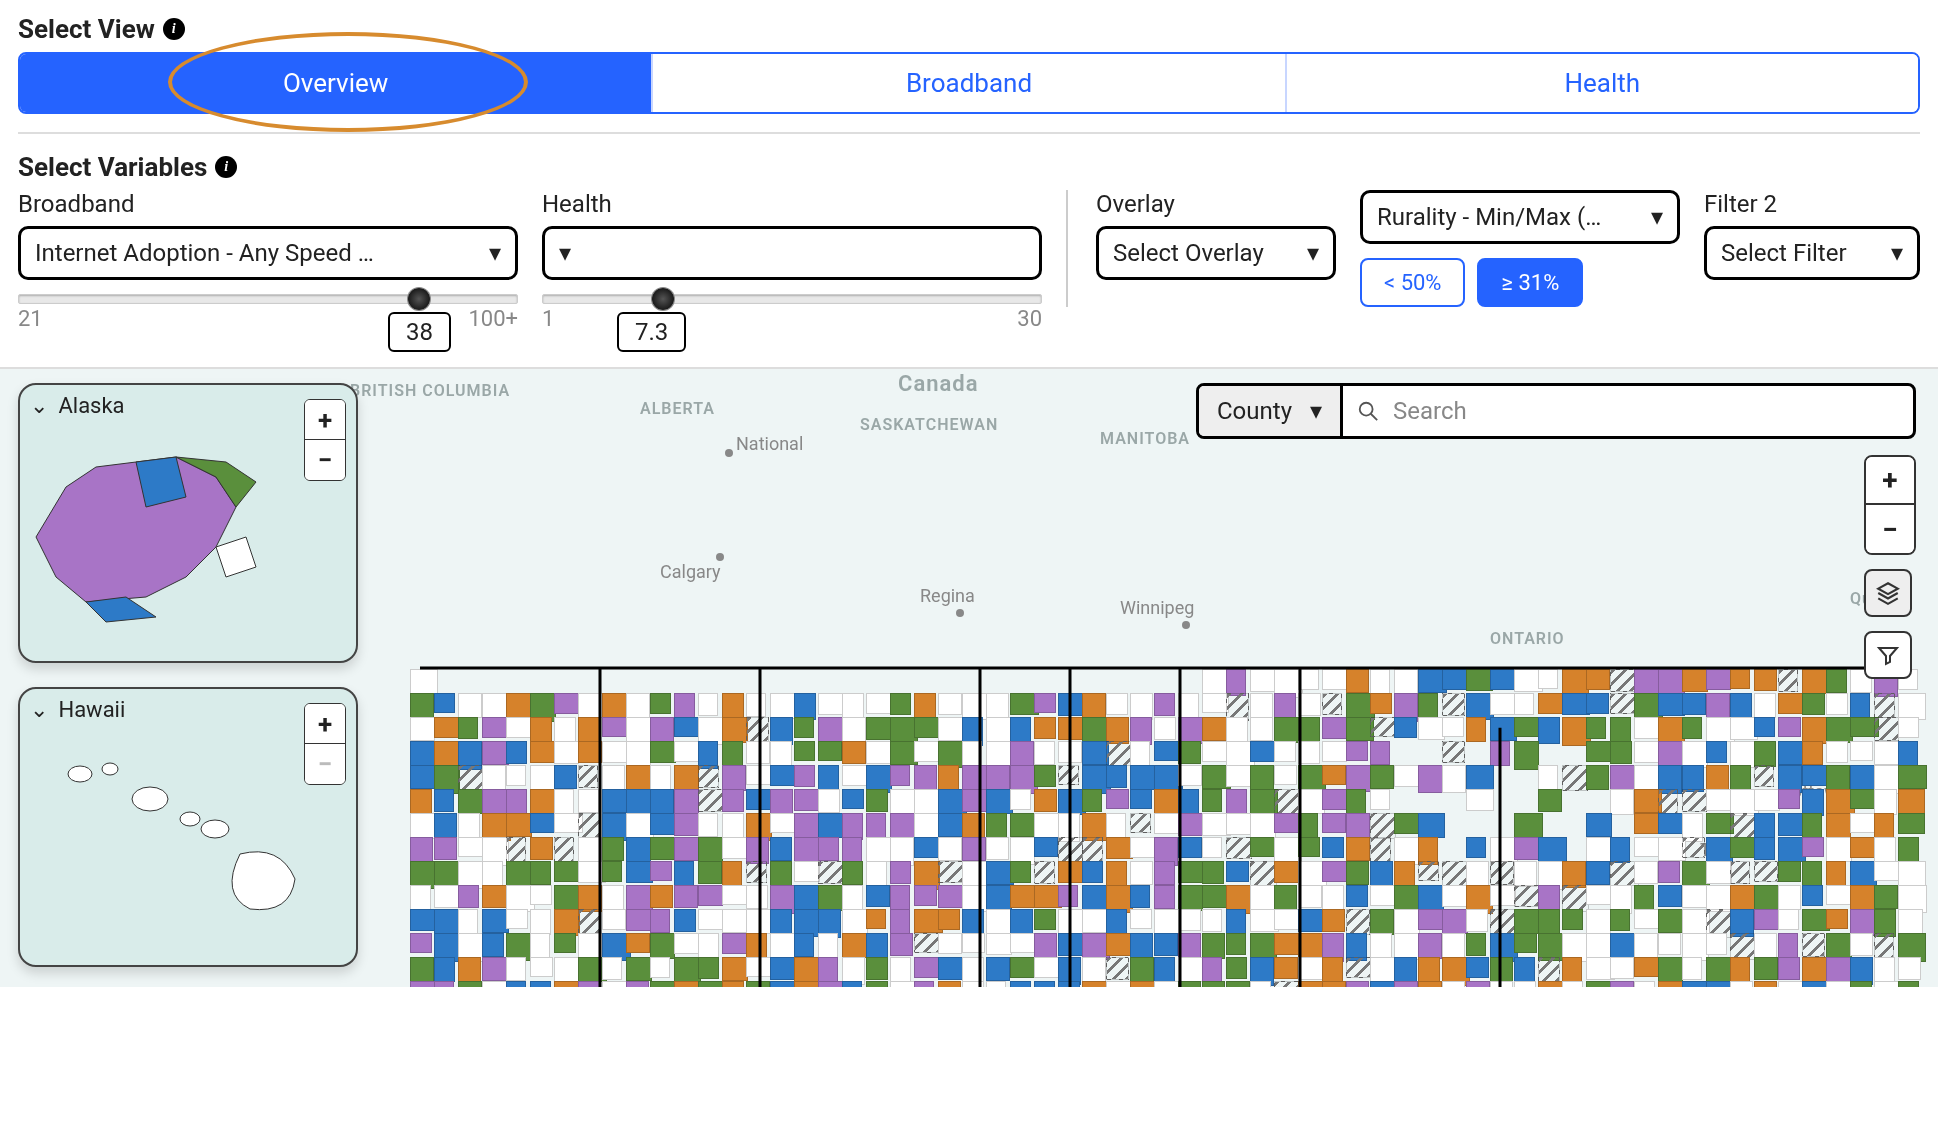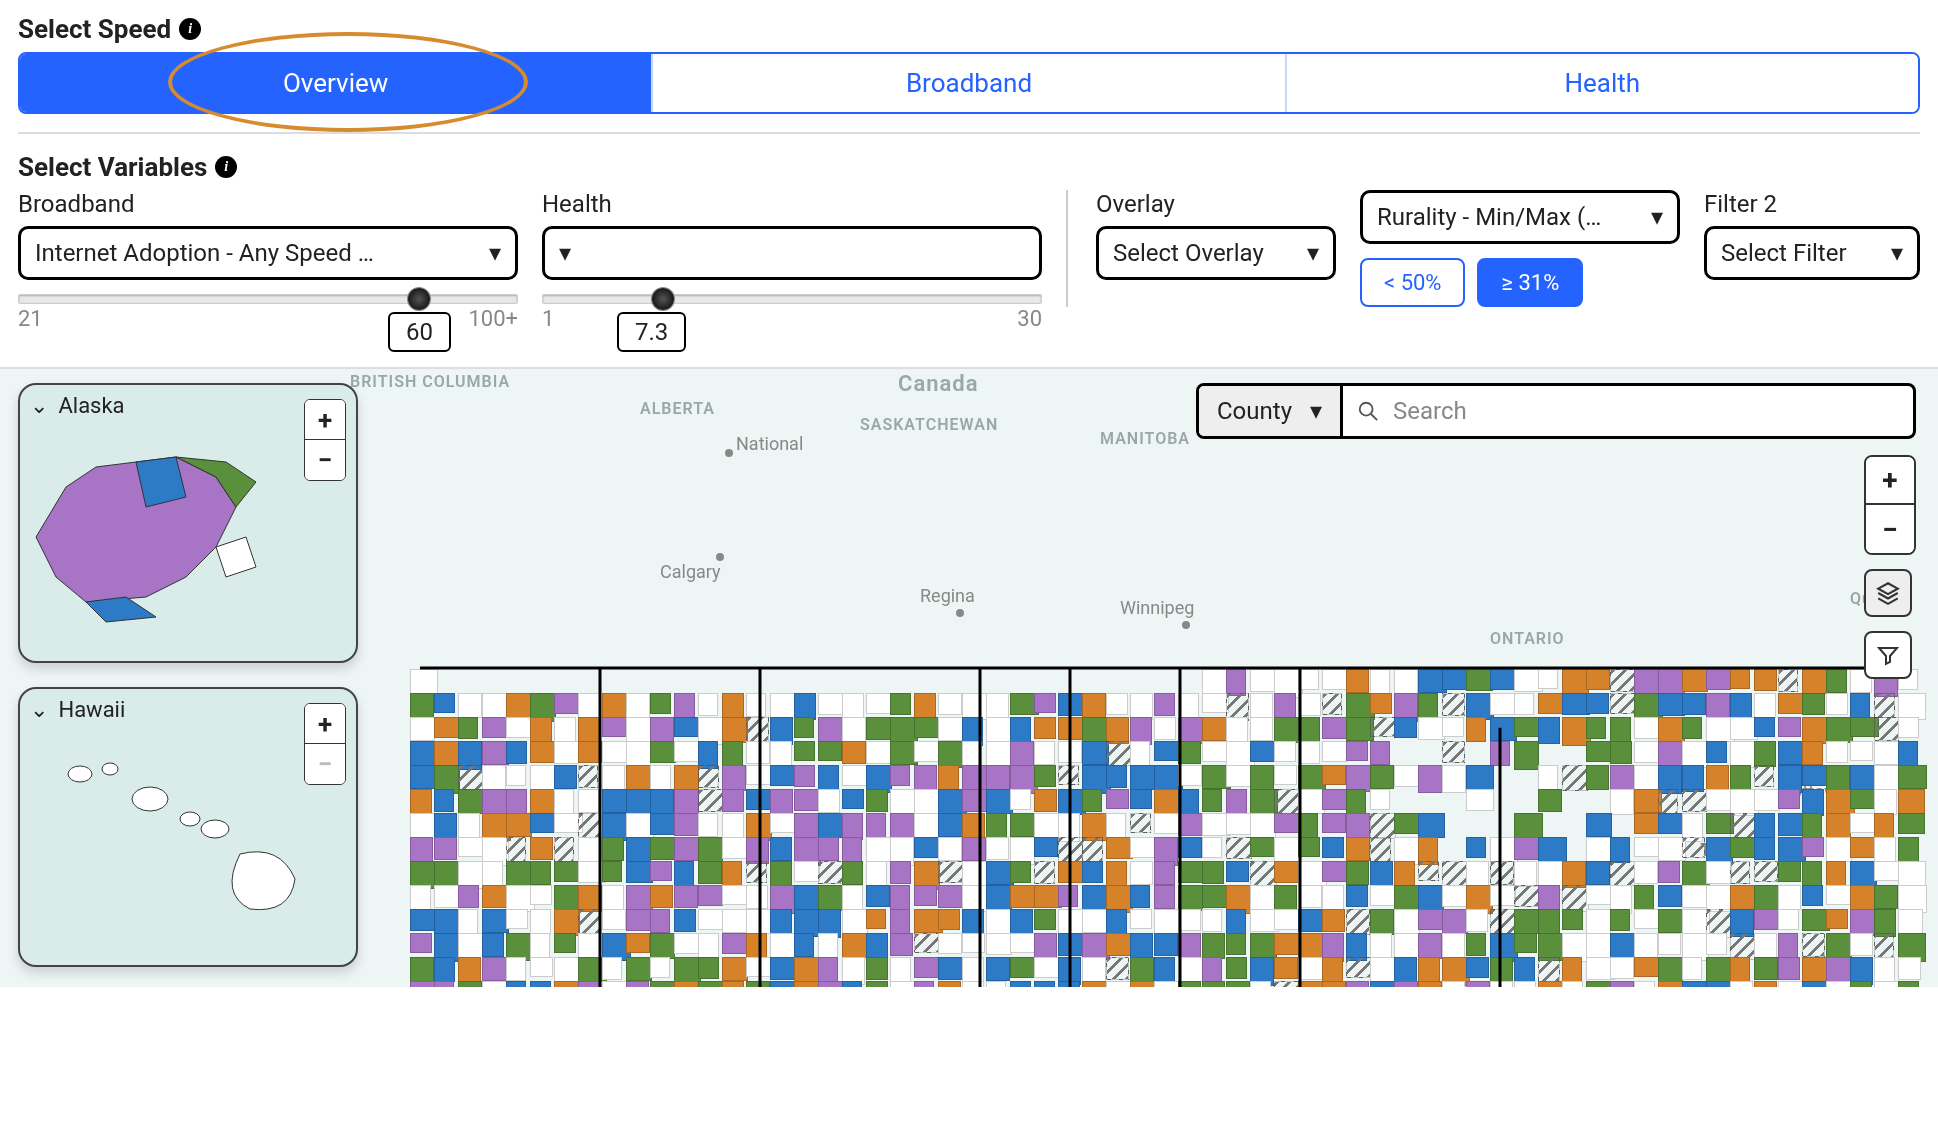--- a/index.html
+++ b/index.html
@@ -56,21 +56,21 @@
   .county{position:absolute;border:.5px solid rgba(0,0,0,.2)}
   .hatch{background:repeating-linear-gradient(135deg,#777 0 3px,transparent 3px 9px)}
   .ak-shape{position:absolute;left:6px;top:42px;width:260px;height:200px}
   .hi-shape{position:absolute;left:20px;top:55px;width:280px;height:190px}
   svg{display:block}
 </style>
 </head>
 <body>
 
 <div class="section-title">
-  <span>Select Speed</span>
+  <span>Select View</span>
   <span class="info-icon">i</span>
 </div>
 <div class="tab-wrap">
   <div class="tabs">
     <div class="tab active">Overview</div>
     <div class="tab">Broadband</div>
     <div class="tab">Health</div>
   </div>
   <div class="highlight-ellipse"></div>
 </div>
@@ -85,21 +85,21 @@
 
   <div class="var-col sub-col">
     <div class="label">Broadband</div>
     <div class="dropdown">
       <span class="txt">Internet Adoption - Any Speed …</span>
       <span class="caret">▾</span>
     </div>
     <div class="slider-wrap">
       <div class="slider-track"></div>
       <div class="slider-thumb" style="left:78%"></div>
-      <div class="slider-val" style="left:74%">60</div>
+      <div class="slider-val" style="left:74%">38</div>
       <div class="slider-ends">
         <span>21</span>
         <span>100+</span>
       </div>
     </div>
   </div>
 
   <div class="var-col sub-col">
     <div class="label">Health</div>
     <div class="dropdown">
@@ -142,21 +142,21 @@
       </div>
     </div>
   </div>
 </div>
 
 <div class="map-area">
   <div class="big-map">
     <div class="base-wash"></div>
 
     <div class="base-labels">
-      <span style="left:350px;top:3px">BRITISH COLUMBIA</span>
+      <span style="left:350px;top:12px">BRITISH COLUMBIA</span>
       <span style="left:640px;top:30px">ALBERTA</span>
       <span style="left:860px;top:46px">SASKATCHEWAN</span>
       <span style="left:1100px;top:60px">MANITOBA</span>
       <span style="left:1490px;top:260px">ONTARIO</span>
       <span style="left:1850px;top:220px;text-transform:none">Québec</span>
       <span style="left:898px;top:2px;text-transform:none;font-size:22px">Canada</span>
     </div>
 
     <div class="city-dot" style="left:725px;top:80px"></div>
     <span class="city" style="position:absolute;left:736px;top:64px">National</span>

